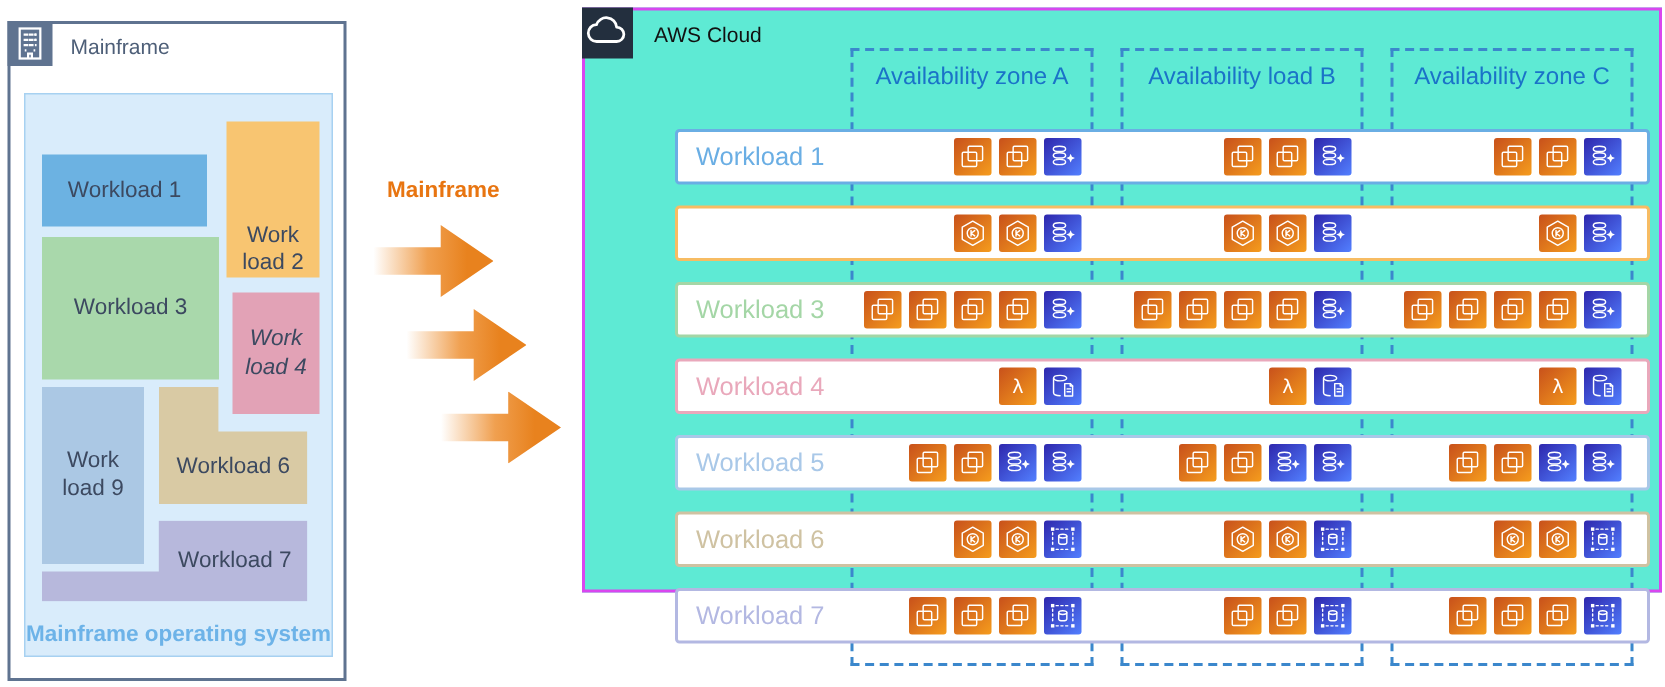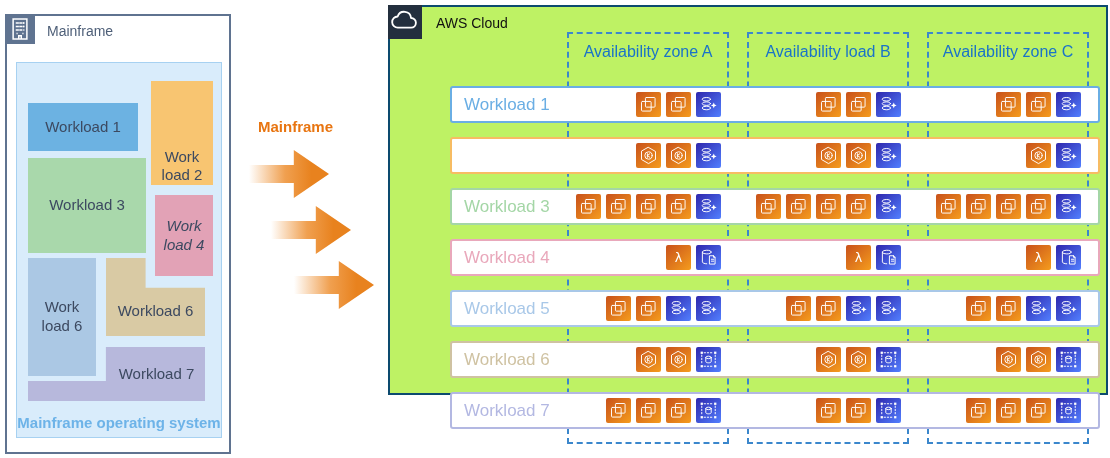--- a/index.html
+++ b/index.html
@@ -34,21 +34,21 @@
                       font-size: 15px; font-weight: bold; color: #e87511; }
   .mig-arrow { position: absolute; width: 80px; height: 48px;
                background: linear-gradient(90deg, rgba(255,255,255,0) 0%, #f0a050 45%, #e8821e 78%);
                clip-path: polygon(0 31%, 56% 31%, 56% 0, 100% 50%, 56% 100%, 56% 69%, 0 69%); }
   .mig-a1 { left: 249px; top: 150px; }
   .mig-a2 { left: 271px; top: 206px; }
   .mig-a3 { left: 294px; top: 261px; }
 
   
   .aws { position: absolute; left: 388px; top: 5px; width: 720px; height: 390px;
-         border: 2px solid #0c4a6e; background: #bef264; }
+         border: 2px solid #d946ef; background: #5eead4; }
   .aws-icon { position: absolute; left: -2px; top: -2px; width: 34px; height: 34px;
               background: #232f3e; display: flex; align-items: center; justify-content: center; }
   .aws-title { position: absolute; left: 46px; top: 0; height: 32px; line-height: 32px;
                font-size: 14px; color: #111; }
   .zone { position: absolute; top: 25px; height: 412px; width: 162px;
           border: 2px dashed #3b87cc; }
   .zone-title { display: block; text-align: center; margin-top: 9px;
                 font-size: 16px; color: #1a73c8; white-space: nowrap; }
   .wl-row { position: absolute; left: 60px; width: 650px; height: 37px;
             background: #fff; border: 2px solid; border-radius: 3px; }
@@ -85,21 +85,21 @@
           <div class="mf-block mf-w2" style="background: rgb(248, 197, 113);">
             <span>Work load 2</span>
           </div>
           <div class="mf-block mf-w3" style="background: rgb(169, 216, 171);">
             <span>Workload 3</span>
           </div>
           <div class="mf-block mf-w4" style="background: rgb(226, 162, 182); font-style: italic;">
             <span>Work load 4</span>
           </div>
           <div class="mf-block mf-w5" style="background: rgb(171, 200, 228);">
-            <span>Work load 6</span>
+            <span>Work load 9</span>
           </div>
           <div class="mf-block mf-w6" style="background: rgb(217, 202, 164);">
             <span>Workload 6</span>
           </div>
           <div class="mf-block mf-w7" style="background: rgb(183, 184, 220);">
             <span>Workload 7</span>
           </div>
         </div>
       <div class="mf-os-label">Mainframe operating system</div>
     </div>

